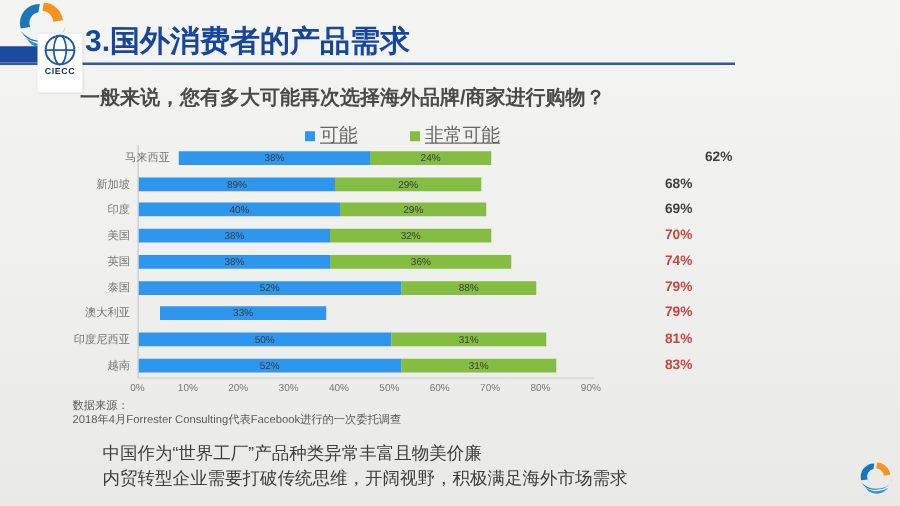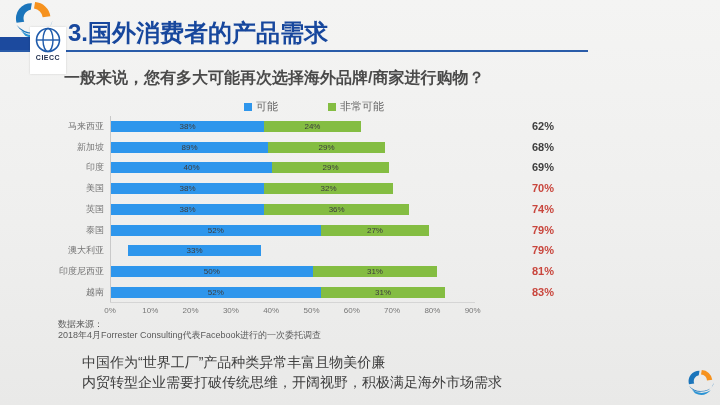--- a/index.html
+++ b/index.html
@@ -12,21 +12,21 @@
   
   .header-bar{left:0;top:37px;width:64px;height:13px;background:#1c4a9e;}
   .title-underline{left:0;top:50px;width:588px;height:2px;background:#2a5ca9;}
   .ciecc-box{left:30px;top:27px;width:36px;height:47px;background:#ffffff;
     display:flex;flex-direction:column;align-items:center;justify-content:flex-start;
     box-shadow:0 0 2px rgba(0,0,0,.15);}
   .ciecc-text{font-size:7px;font-weight:bold;color:#1b2a4a;letter-spacing:.5px;margin-top:1px;}
   .page-title{left:68px;top:17px;font-size:24px;font-weight:bold;color:#17479d;white-space:nowrap;}
   .question{left:64px;top:68px;font-size:16px;font-weight:bold;color:#4a4a4a;white-space:nowrap;}
   
-  .legend-item{top:99px;display:flex;align-items:center;gap:4px;font-size:11px;color:#666;}
+  .legend-item{top:99px;display:flex;align-items:center;gap:4px;font-size:15px;color:#666;text-decoration:underline;}
   .swatch{width:8px;height:8px;display:inline-block;}
   
   .chart{left:0;top:116px;width:600px;height:200px;}
   .axis-v{left:110px;top:116px;width:1px;height:187px;background:#c9c9c9;}
   .axis-h{left:110px;top:302px;width:365px;height:1px;background:#d5d5d5;}
   .row{position:absolute;left:0;width:600px;height:21px;}
   .cat{position:absolute;left:0;top:0;width:104px;height:21px;line-height:21px;
     text-align:right;font-size:9px;color:#777;white-space:nowrap;}
   .seg{position:absolute;top:5px;height:11px;line-height:11px;text-align:center;
     font-size:8px;color:#3c3c3c;overflow:hidden;}
@@ -72,21 +72,21 @@
   </div>
   <div class="abs legend-item" style="left:328px;">
     <span class="swatch" style="background:#84bd42;"></span>
     <span>非常可能</span>
   </div>
 
   <div class="abs axis-v"></div>
   <div class="abs axis-h"></div>
   <div class="abs chart">
     <div>
-        <div class="row" style="top: 0px;">
+        <div class="row" style="top: 0px; margin-left: 32px;">
           <div class="cat">马来西亚</div>
           <div class="seg" style="left: 111px; width: 153.14px; background: rgb(46, 150, 236);">38%</div>
           <div class="seg" style="left: 264.14px; width: 96.72px; background: rgb(132, 189, 66);">24%</div>
           <div class="total" style="color: rgb(63, 63, 63);">62%</div>
         </div>
         <div class="row" style="top: 20.7px;">
           <div class="cat">新加坡</div>
           <div class="seg" style="left: 111px; width: 157.17px; background: rgb(46, 150, 236);">89%</div>
           <div class="seg" style="left: 268.17px; width: 116.87px; background: rgb(132, 189, 66);">29%</div>
           <div class="total" style="color: rgb(63, 63, 63);">68%</div>
@@ -105,21 +105,21 @@
         </div>
         <div class="row" style="top: 82.8px;">
           <div class="cat">英国</div>
           <div class="seg" style="left: 111px; width: 153.14px; background: rgb(46, 150, 236);">38%</div>
           <div class="seg" style="left: 264.14px; width: 145.08px; background: rgb(132, 189, 66);">36%</div>
           <div class="total" style="color: rgb(201, 70, 61);">74%</div>
         </div>
         <div class="row" style="top: 103.5px;">
           <div class="cat">泰国</div>
           <div class="seg" style="left: 111px; width: 209.56px; background: rgb(46, 150, 236);">52%</div>
-          <div class="seg" style="left: 320.56px; width: 108.81px; background: rgb(132, 189, 66);">27%</div>
+          <div class="seg" style="left: 320.56px; width: 108.81px; background: rgb(132, 189, 66);">88%</div>
           <div class="total" style="color: rgb(201, 70, 61);">79%</div>
         </div>
         <div class="row" style="top: 124.2px;">
           <div class="cat">澳大利亚</div>
           <div class="seg" style="left: 128px; width: 132.99px; background: rgb(46, 150, 236);">33%</div>
           <div class="total" style="color: rgb(201, 70, 61);">79%</div>
         </div>
         <div class="row" style="top: 144.9px;">
           <div class="cat">印度尼西亚</div>
           <div class="seg" style="left: 111px; width: 201.5px; background: rgb(46, 150, 236);">50%</div>

